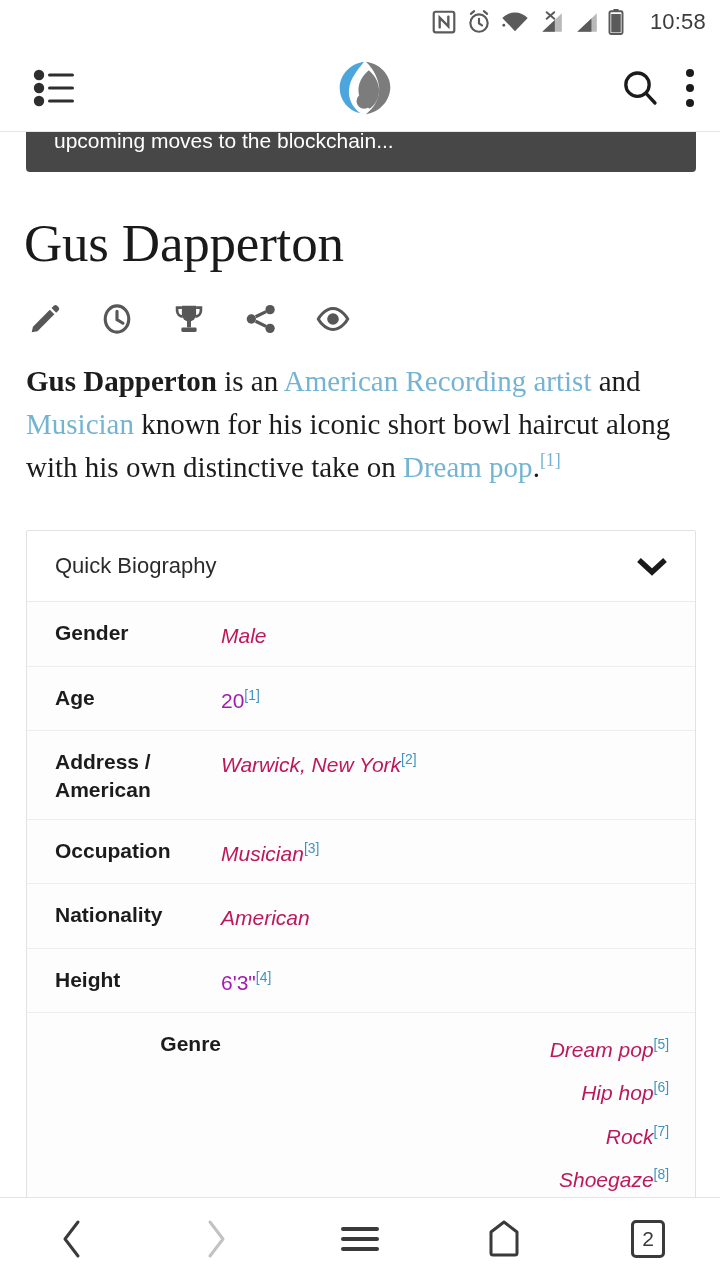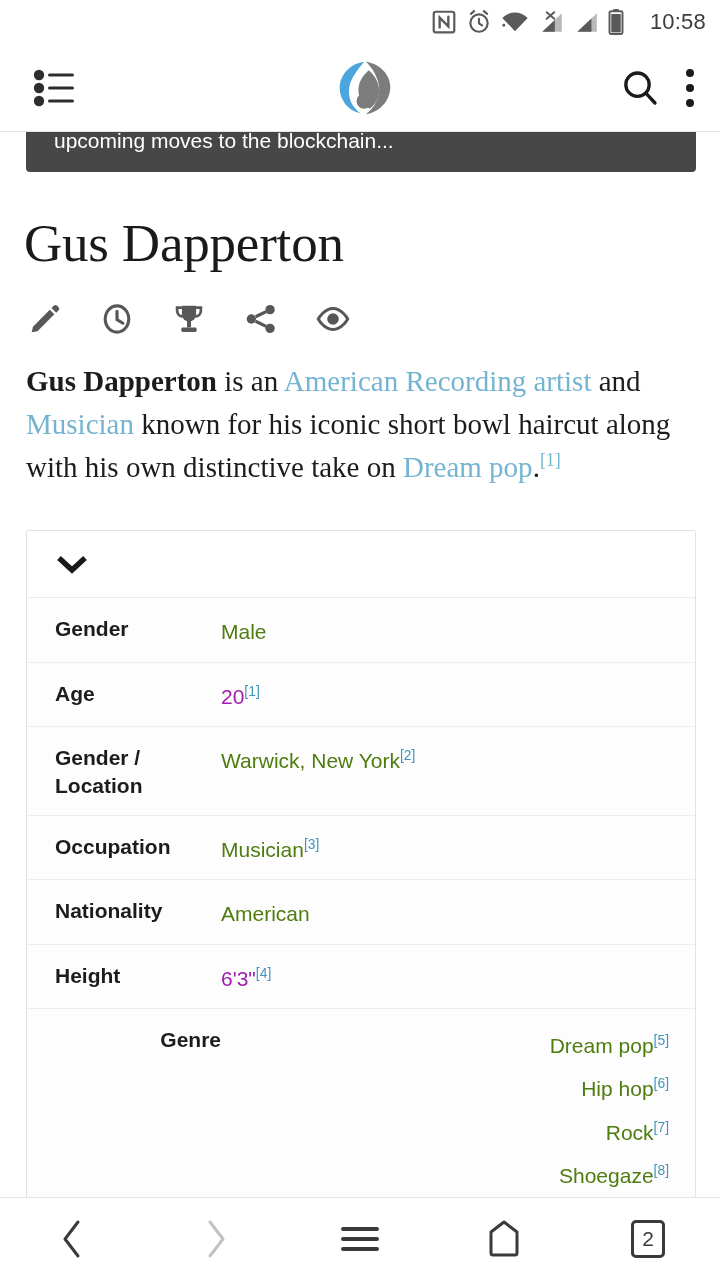--- a/index.html
+++ b/index.html
@@ -106,21 +106,21 @@
   .row:last-child { border-bottom:none;text-align:right; }
   .rk {
     width:166px; flex:none;
     font-size:21px; font-weight:bold; color:#1c1c1c;
     line-height:1.35; padding-top:3px;
   }
   .rv {
     flex:1; font-size:21px; color:#2b2b2b; line-height:1.45;
     padding-top:4px;
   }
-  .rv a { color:#4d7c0f; text-decoration:none; }
+  .rv a { color:#be185d; text-decoration:none;font-style:italic; }
   .rv .sup { color:#3f94bd; font-size:.66em; }
   .rv .plain { color:#a21caf; }
   .multi div { padding:3px 0 9px 0; }
 
   
   .bottombar {
     position:absolute; bottom:0; left:0; right:0; height:83px;
     background:#ffffff; border-top:1px solid #e4e4e4;
     display:flex; align-items:center;
   }
@@ -246,38 +246,39 @@
       <circle cx="12" cy="12" r="4.1" fill="#575757"></circle>
     </svg>
   </div>
 
   <p class="lead">
     <b>Gus Dapperton</b><span> is an </span><a href="#">American</a><span> </span><a href="#">Recording artist</a><span> and </span><a href="#">Musician</a><span> known for his iconic short bowl haircut along with his own distinctive take on </span><a href="#">Dream pop</a><span>.</span><span class="sup">[1]</span>
   </p>
 
   <div class="card">
     <div class="card-head">
+      <span class="card-head-title">Quick Biography</span>
       <svg class="chevron" viewBox="0 0 34 22">
         <path d="M4 5 L17 17 L30 5" fill="none" stroke="#1a1a1a" stroke-width="5.4" stroke-linecap="butt" stroke-linejoin="miter"></path>
       </svg>
     </div>
     <div class="rows">
 
       <div class="row">
         <div class="rk">Gender</div>
         <div class="rv"><a href="#">Male</a><span class="sup"></span></div>
       </div>
 
       <div class="row">
         <div class="rk">Age</div>
         <div class="rv"><span class="plain">20</span><span class="sup">[1]</span></div>
       </div>
 
       <div class="row">
-        <div class="rk">Gender / Location</div>
+        <div class="rk">Address / American</div>
         <div class="rv"><a href="#">Warwick, New York</a><span class="sup">[2]</span></div>
       </div>
 
       <div class="row">
         <div class="rk">Occupation</div>
         <div class="rv"><a href="#">Musician</a><span class="sup">[3]</span></div>
       </div>
 
       <div class="row">
         <div class="rk">Nationality</div>

